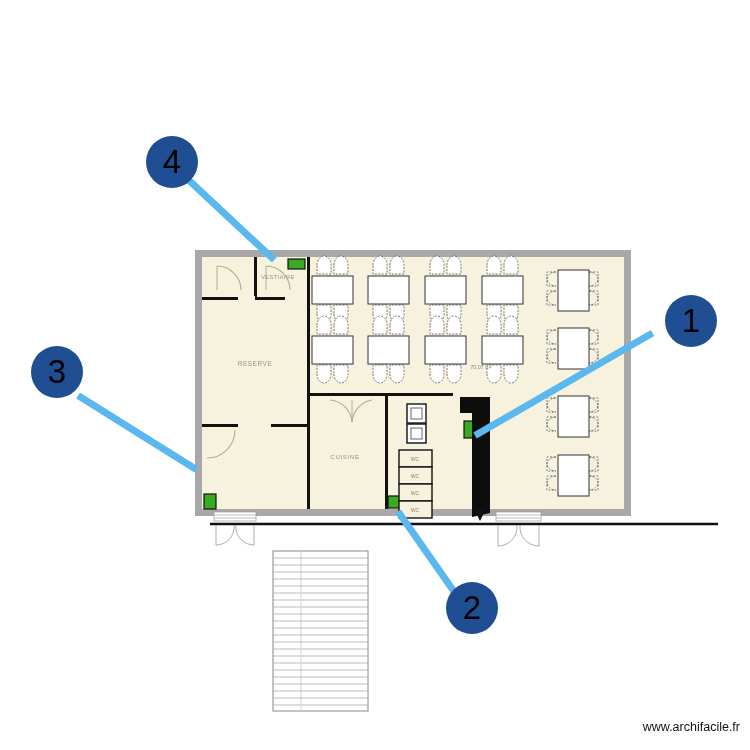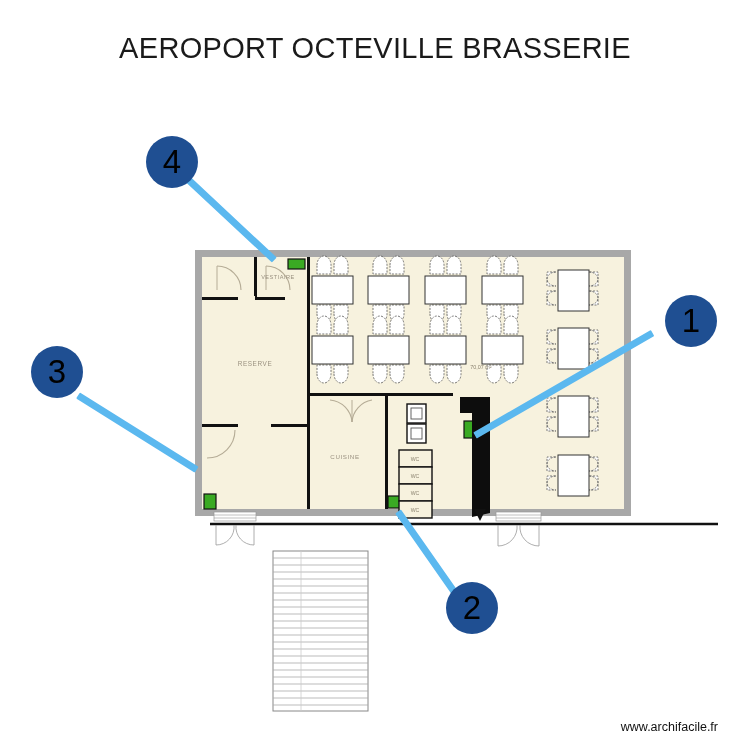--- a/index.html
+++ b/index.html
@@ -20,21 +20,21 @@
     font-size:29px;
     font-weight:400;
     color:#1a1a1a;
     letter-spacing:.3px;
     white-space:nowrap;
   }
 
   
   .footer{
     position:absolute;
-    right:32px;bottom:16px;
+    right:10px;bottom:16px;
     font-size:12.5px;
     color:#111;
   }
 
   
   #plan{position:absolute;left:0;top:0;width:750px;height:750px;}
 
   
   .marker{
     position:absolute;
@@ -56,21 +56,20 @@
     transform-origin:0 50%;
     z-index:20;
     border-radius:1px;
   }
 </style>
 </head>
 <body>
 
 <div class="page">
 
-  <div class="title">AEROPORT OCTEVILLE BRASSERIE</div>
 
   <svg id="plan" viewBox="0 0 750 750">
 
     <defs>
       <g id="chair-up">
         <path d="M0,0 a7,9 0 0 1 14,0 l0,9 l-14,0 z" fill="#ffffff" stroke="#555" stroke-width="0.8" stroke-dasharray="2,1.4"></path>
       </g>
       <g id="chair-down">
         <path d="M0,9 a7,9 0 0 0 14,0 l0,-9 l-14,0 z" fill="#ffffff" stroke="#555" stroke-width="0.8" stroke-dasharray="2,1.4"></path>
       </g>

